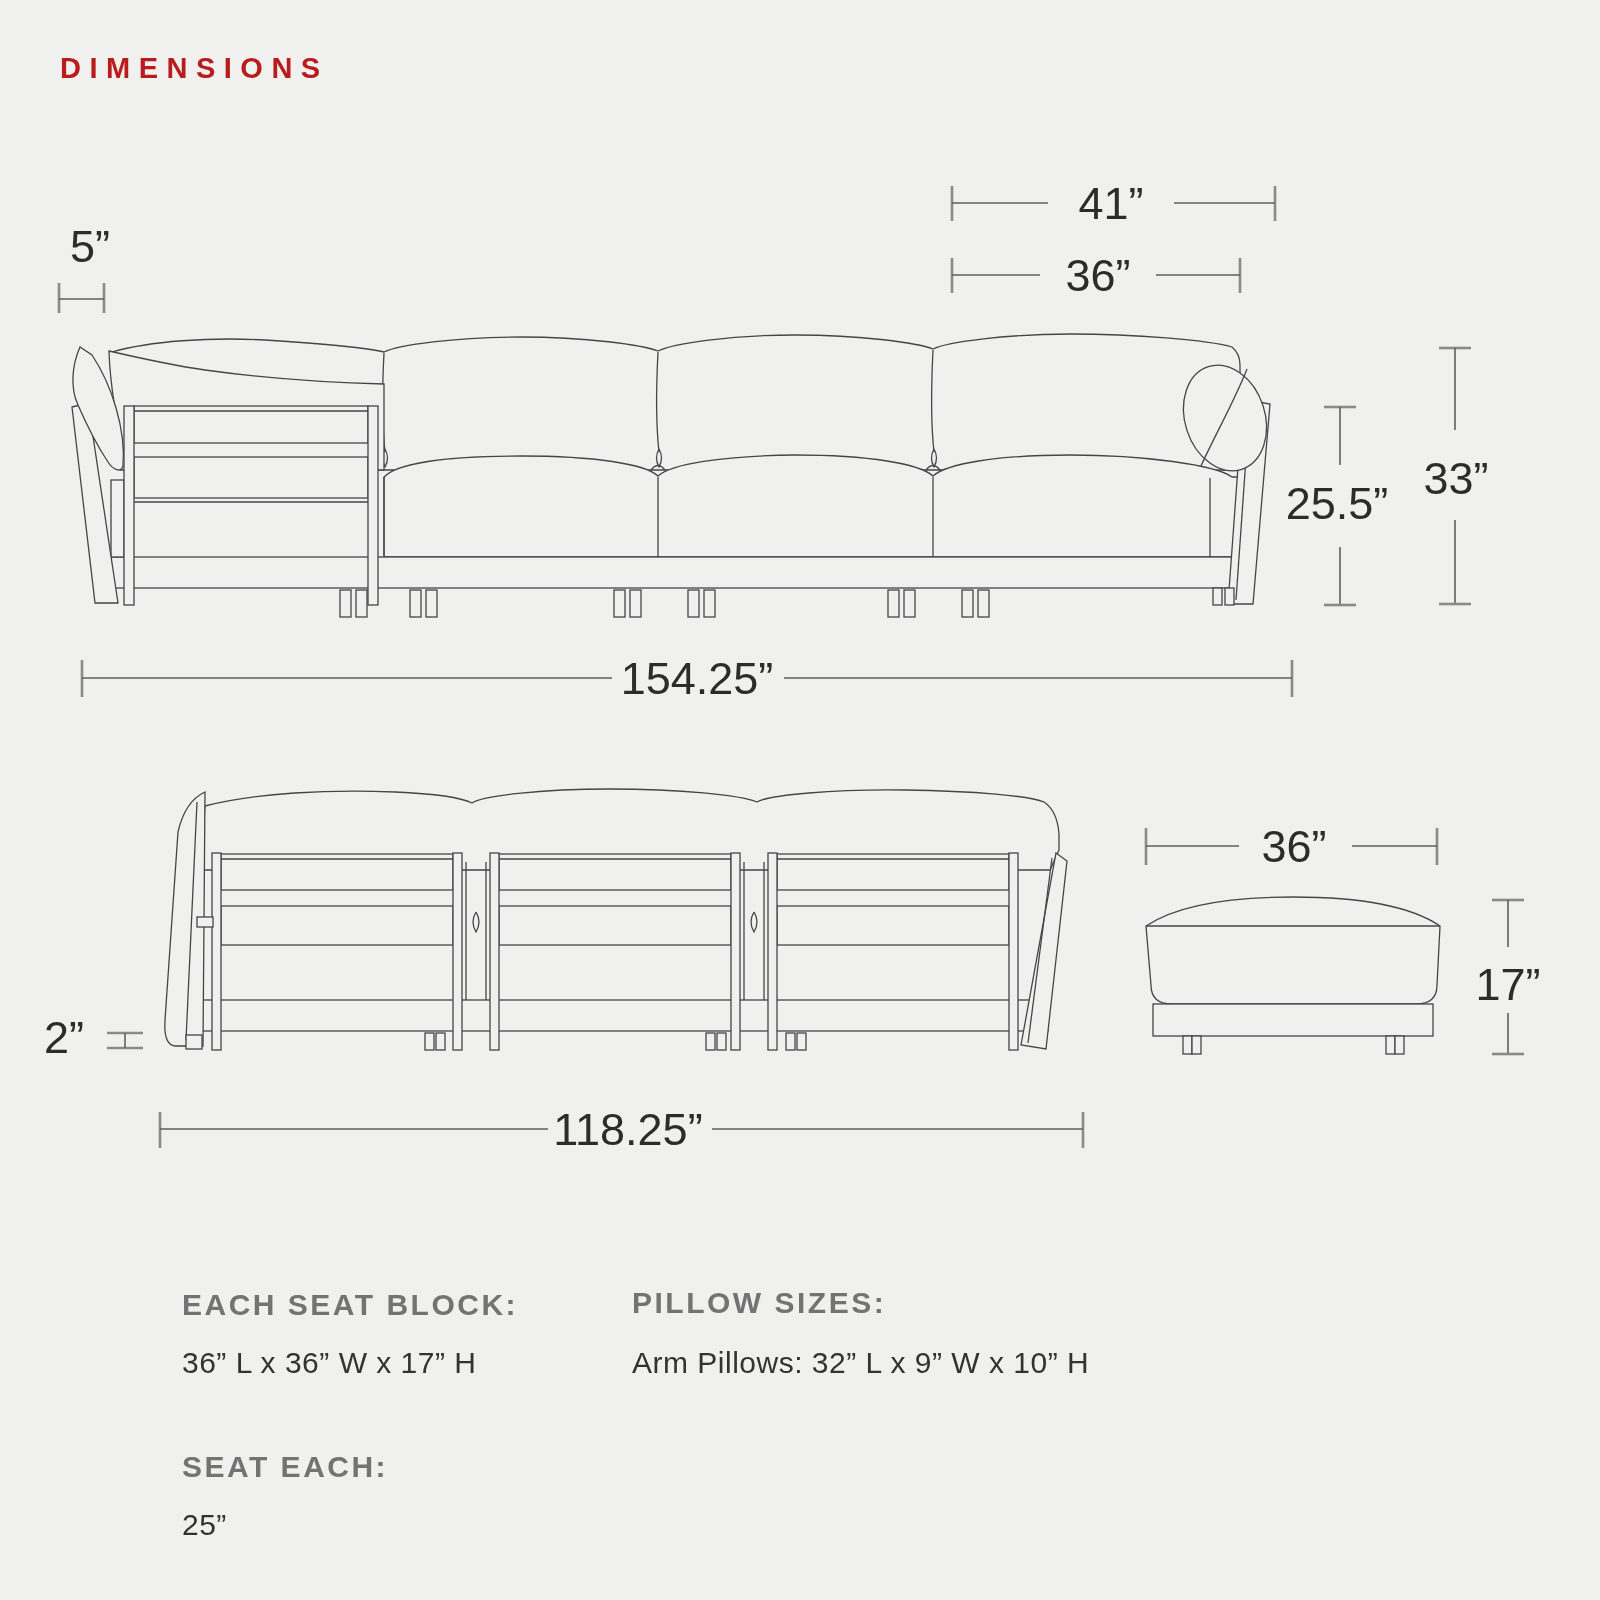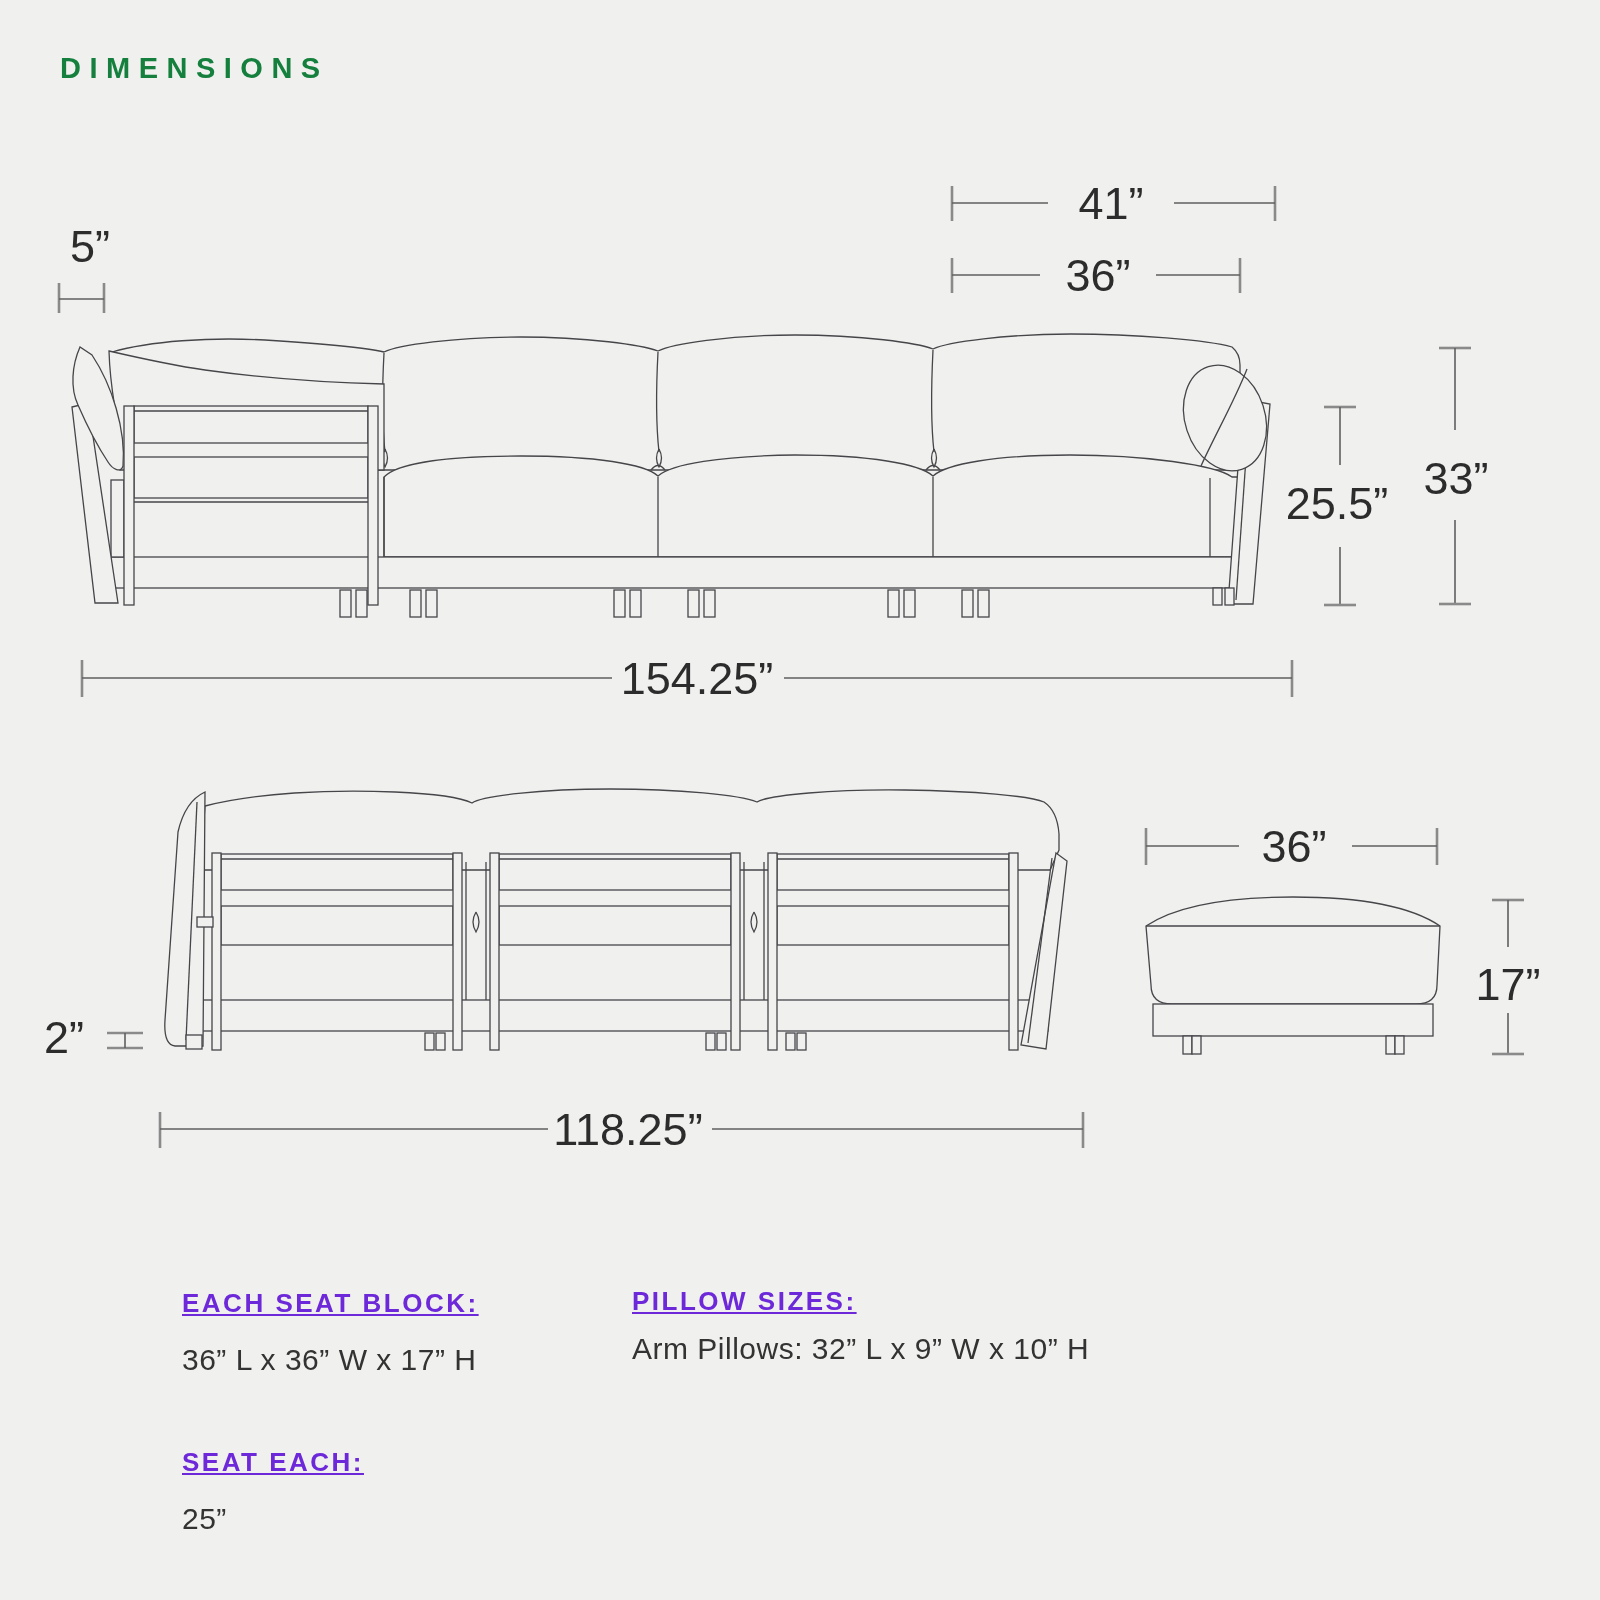--- a/index.html
+++ b/index.html
@@ -4,43 +4,43 @@
 <style>
   html,body{margin:0;padding:0;}
   .canvas{
     position:relative;width:1600px;height:1600px;overflow:hidden;
     background:#f0f0ee;
     font-family:"Liberation Sans", sans-serif;
     color:#2c2c2c;
   }
   .page-title{
     position:absolute;left:60px;top:52px;
-    font-size:29px;font-weight:bold;letter-spacing:8.5px;color:#15803d;
+    font-size:29px;font-weight:bold;letter-spacing:8.5px;color:#b91c1c;
   }
   svg{position:absolute;left:0;}
   .draw{stroke:#46464a;stroke-width:1.3;fill:none;}
   .fillshape{stroke:#46464a;stroke-width:1.3;fill:#f0f0ee;}
   .dim{stroke:#5f5f5f;stroke-width:1.6;fill:none;}
   .tick{stroke:#8a8a8a;stroke-width:2.6;fill:none;}
   .dim-label{
     font-family:"Liberation Sans", sans-serif;
     font-size:45px;fill:#2c2c2c;font-weight:400;
   }
   .specs-col{position:absolute;}
   .specs-col .heading{
-    font-size:26px;font-weight:bold;letter-spacing:2.5px;color:#6d28d9;text-decoration:underline;
+    font-size:30px;font-weight:bold;letter-spacing:2.5px;color:#737373;
   }
   .specs-col .value{
     font-size:30px;font-weight:400;color:#333;letter-spacing:0.5px;
   }
   #specs-left{left:182px;top:1288px;}
   #specs-right{left:632px;top:1286px;}
   #specs-left .heading{margin-bottom:24px;}
   #specs-left .value{margin-bottom:70px;}
-  #specs-right .heading{margin-bottom:15px;}
+  #specs-right .heading{margin-bottom:26px;}
   #specs-right .value{margin-bottom:27px;}
 </style>
 </head>
 <body>
 
 <div class="canvas">
 
   <div class="page-title">DIMENSIONS</div>
 
   <svg width="1600" height="580" viewBox="0 130 1600 580" style="top:130px">

